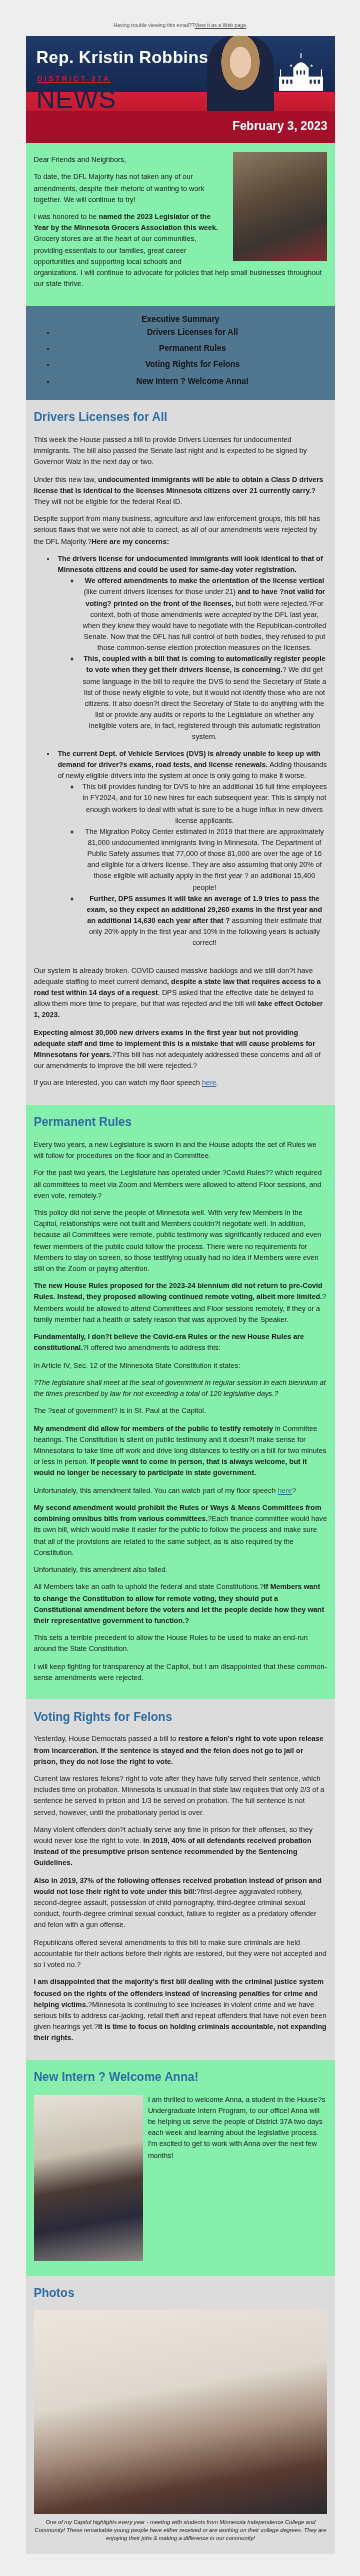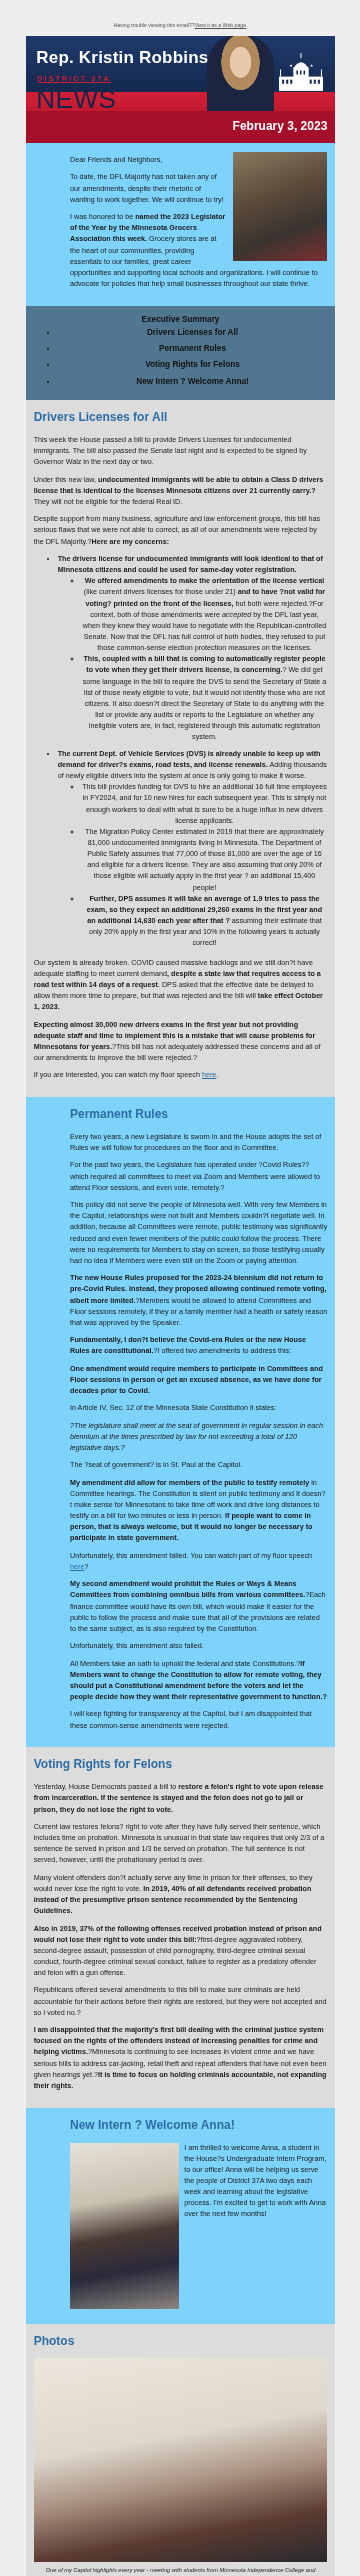--- a/index.html
+++ b/index.html
@@ -12,28 +12,28 @@
   .banner .mid { position: absolute; left: 0; top: 56px; width: 309px; height: 19.6px; background: linear-gradient(#d21f35, #c21a30); }
   .banner .bot { position: absolute; left: 0; top: 75px; width: 309px; height: 28px; background: #a50f2a; }
   .banner .name { position: absolute; left: 10.3px; top: 12.4px; font-size: 17px; font-weight: bold; color: #fff; letter-spacing: 0.2px; }
   .banner .district { position: absolute; left: 11.3px; top: 38px; font-size: 7.2px; font-weight: bold; color: #d21f35; letter-spacing: 2.1px; text-decoration: underline; }
   .banner .news { position: absolute; left: 10.3px; top: 50px; font-size: 26px; font-weight: normal; color: #13254a; letter-spacing: 0.5px; line-height: 1; }
   .banner .date { position: absolute; right: 7.7px; top: 83px; font-size: 12px; font-weight: bold; color: #fff; }
   .banner .portrait { position: absolute; left: 181px; top: 0; width: 67px; height: 75px; background: radial-gradient(ellipse at 50% 35%, #e8c9ad 0 22%, #b08a5c 23% 40%, #1b2440 41%); border-radius: 40% 40% 0 0; }
   .banner .capitol { position: absolute; left: 252px; top: 17.5px; width: 46px; height: 38px; }
   .section { padding: 8.2px 7.7px 10.3px; font-size: 7.2px; line-height: 1.55; }
   .section p { margin: 0 0 6.2px; }
-  .white { background: #7dd3fc; padding-left: 44px; }
+  .white { background: #86efac; }
   .gray { background: #dcdcdc; }
   .summary { background: #51768f; padding: 9.3px 7.7px 7.2px; text-align: center; }
   .summary h3 { margin: 0 0 4.1px; font-size: 8.2px; color: #111; }
   .summary ul { margin: 0; padding-left: 24px; }
   .summary li { font-size: 8.2px; font-weight: bold; color: #111; margin-bottom: 7.2px; }
   h2.sec-title { color: #2e6da4; font-size: 12px; margin: 0 0 7.2px; font-weight: bold; }
-  ul.concerns { padding-left: 24px; margin: 0 0 8px; }
+  ul.concerns { padding-left: 24px; margin: 0 0 16px; }
   ul.concerns li { margin-bottom: 5.2px; }
   ul.concerns ul { list-style: circle; padding-left: 24px; margin: 0; text-align: center; }
   ul.concerns ul li { margin-bottom: 0; }
   a.link { color: #2e6da4; text-decoration: underline; }
   .intro-photo { float: right; width: 94px; height: 109px; margin: 1px 0 4.1px 7.2px; background: linear-gradient(160deg, #8a7a60 0%, #5c4a3a 40%, #3a3430 70%, #7a3030 100%); }
   .intern-photo { float: left; width: 109px; height: 166px; margin: 1px 5.2px 5.2px 0; background: linear-gradient(170deg, #e6e1d8 0%, #c8c0b0 35%, #4a3a34 55%, #2a2a3a 75%, #8a8680 100%); }
   .clear { clear: both; }
   .group-photo { width: 342px; max-width: 100%; height: 204px; background: linear-gradient(170deg, #ece6dc 0%, #ddd7cc 40%, #a89080 60%, #5a3a30 80%, #2a2a30 100%); margin-bottom: 5.2px; }
   .caption { font-size: 5.7px; font-style: italic; text-align: center; line-height: 1.4; color: #222; }
 </style>
@@ -121,29 +121,29 @@
     <p><span>If you are interested, you can watch my floor speech </span><a href="#" class="link">here</a><span>.</span></p>
   </div>
 
   <div class="section white">
     <h2 class="sec-title">Permanent Rules</h2>
     <p>Every two years, a new Legislature is sworn in and the House adopts the set of Rules we will follow for procedures on the floor and in Committee.</p>
     <p>For the past two years, the Legislature has operated under ?Covid Rules?? which required all committees to meet via Zoom and Members were allowed to attend Floor sessions, and even vote, remotely.?</p>
     <p>This policy did not serve the people of Minnesota well. With very few Members in the Capitol, relationships were not built and Members couldn?t negotiate well. In addition, because all Committees were remote, public testimony was significantly reduced and even fewer members of the public could follow the process. There were no requirements for Members to stay on screen, so those testifying usually had no idea if Members were even still on the Zoom or paying attention.</p>
     <p><b>The new House Rules proposed for the 2023-24 biennium did not return to pre-Covid Rules. Instead, they proposed allowing continued remote voting, albeit more limited.</b><span>?Members would be allowed to attend Committees and Floor sessions remotely, if they or a family member had a health or safety reason that was approved by the Speaker.</span></p>
     <p><b>Fundamentally, I don?t believe the Covid-era Rules or the new House Rules are constitutional.</b><span>?I offered two amendments to address this:</span></p>
-    <p><b>One amendment would require members to participate in Committees and Floor sessions in person or get an excused absence, as we have done for decades prior to Covid.</b></p>
     <p>In Article IV, Sec. 12 of the Minnesota State Constitution it states:</p>
     <p><em>?The legislature shall meet at the seat of government in regular session in each biennium at the times prescribed by law for not exceeding a total of 120 legislative days.?</em></p>
     <p>The ?seat of government? is in St. Paul at the Capitol.</p>
     <p><b>My amendment did allow for members of the public to testify remotely</b><span> in Committee hearings. The Constitution is silent on public testimony and It doesn?t make sense for Minnesotans to take time off work and drive long distances to testify on a bill for two minutes or less in person. </span><b>If people want to come in person, that is always welcome, but it would no longer be necessary to participate in state government.</b></p>
     <p><span>Unfortunately, this amendment failed. You can watch part of my floor speech </span><a href="#" class="link">here</a><span>?</span></p>
     <p><b>My second amendment would prohibit the Rules or Ways &amp; Means Committees from combining omnibus bills from various committees.</b><span>?Each finance committee would have its own bill, which would make it easier for the public to follow the process and make sure that all of the provisions are related to the same subject, as is also required by the Constitution.</span></p>
     <p>Unfortunately, this amendment also failed.</p>
     <p><span>All Members take an oath to uphold the federal and state Constitutions.?</span><b>If Members want to change the Constitution to allow for remote voting, they should put a Constitutional amendment before the voters and let the people decide how they want their representative government to function.?</b></p>
+    <p>This sets a terrible precedent to allow the House Rules to be used to make an end-run around the State Constitution.</p>
     <p>I will keep fighting for transparency at the Capitol, but I am disappointed that these common-sense amendments were rejected.</p>
   </div>
 
   <div class="section gray">
     <h2 class="sec-title">Voting Rights for Felons</h2>
     <p><span>Yesterday, House Democrats passed a bill to </span><b>restore a felon's right to vote upon release from incarceration. If the sentence is stayed and the felon does not go to jail or prison, they do not lose the right to vote.</b></p>
     <p>Current law restores felons? right to vote after they have fully served their sentence, which includes time on probation. Minnesota is unusual in that state law requires that only 2/3 of a sentence be served in prison and 1/3 be served on probation. The full sentence is not served, however, until the probationary period is over.</p>
     <p><span>Many violent offenders don?t actually serve any time in prison for their offenses, so they would never lose the right to vote. </span><b>In 2019, 40% of all defendants received probation instead of the presumptive prison sentence recommended by the Sentencing Guidelines.</b></p>
     <p><b>Also in 2019, 37% of the following offenses received probation instead of prison and would not lose their right to vote under this bill:</b><span>?first-degree aggravated robbery, second-degree assault, possession of child pornography, third-degree criminal sexual conduct, fourth-degree criminal sexual conduct, failure to register as a predatory offender and felon with a gun offense.</span></p>
     <p>Republicans offered several amendments to this bill to make sure criminals are held accountable for their actions before their rights are restored, but they were not accepted and so I voted no.?</p>

